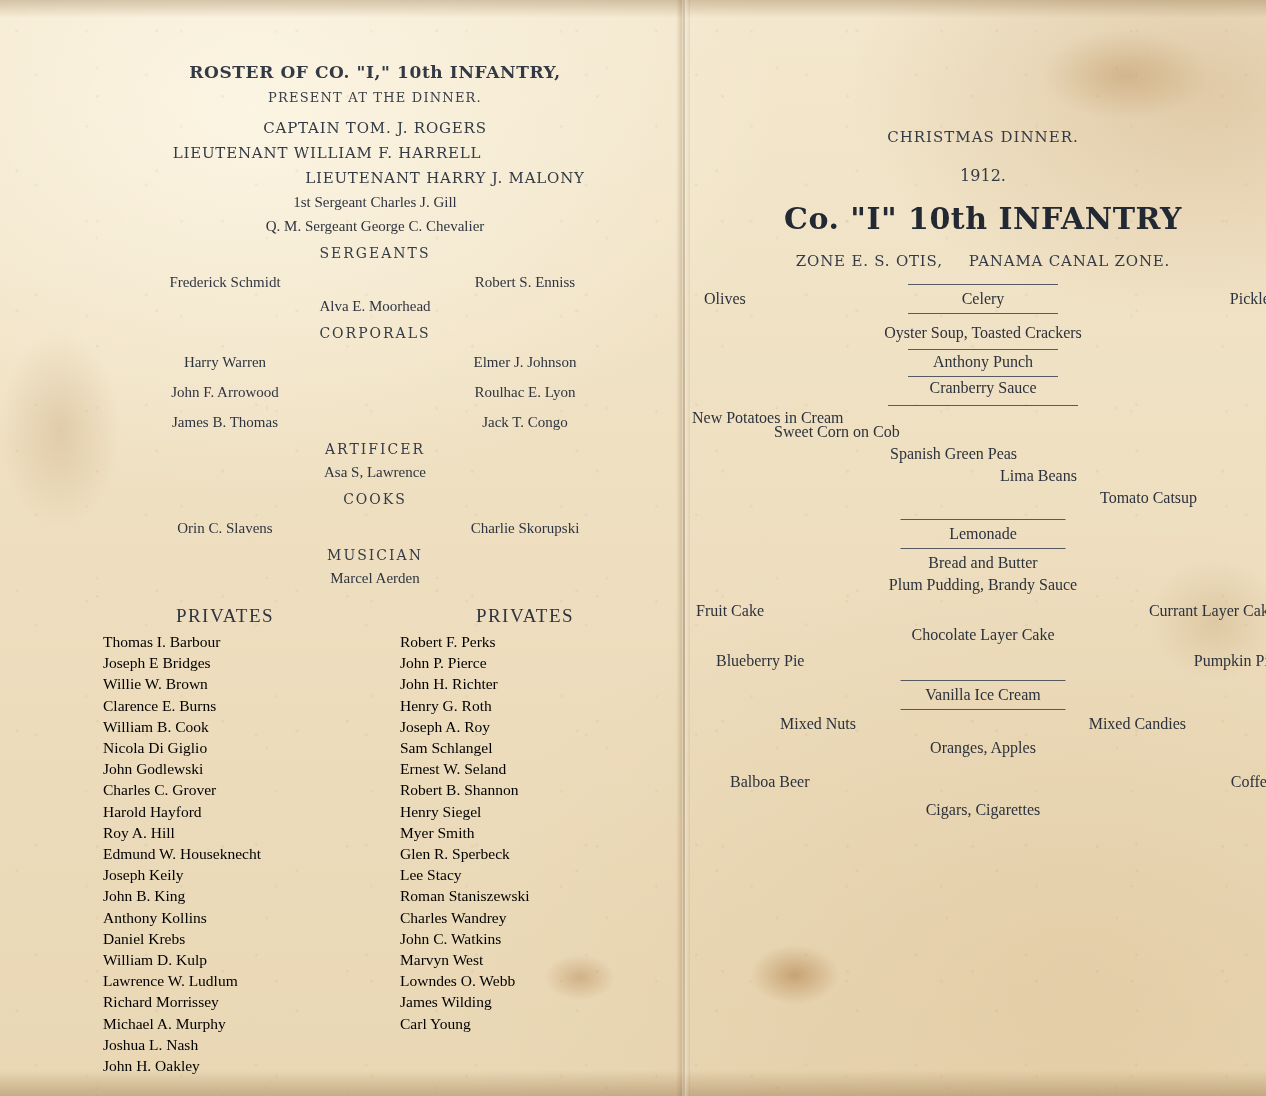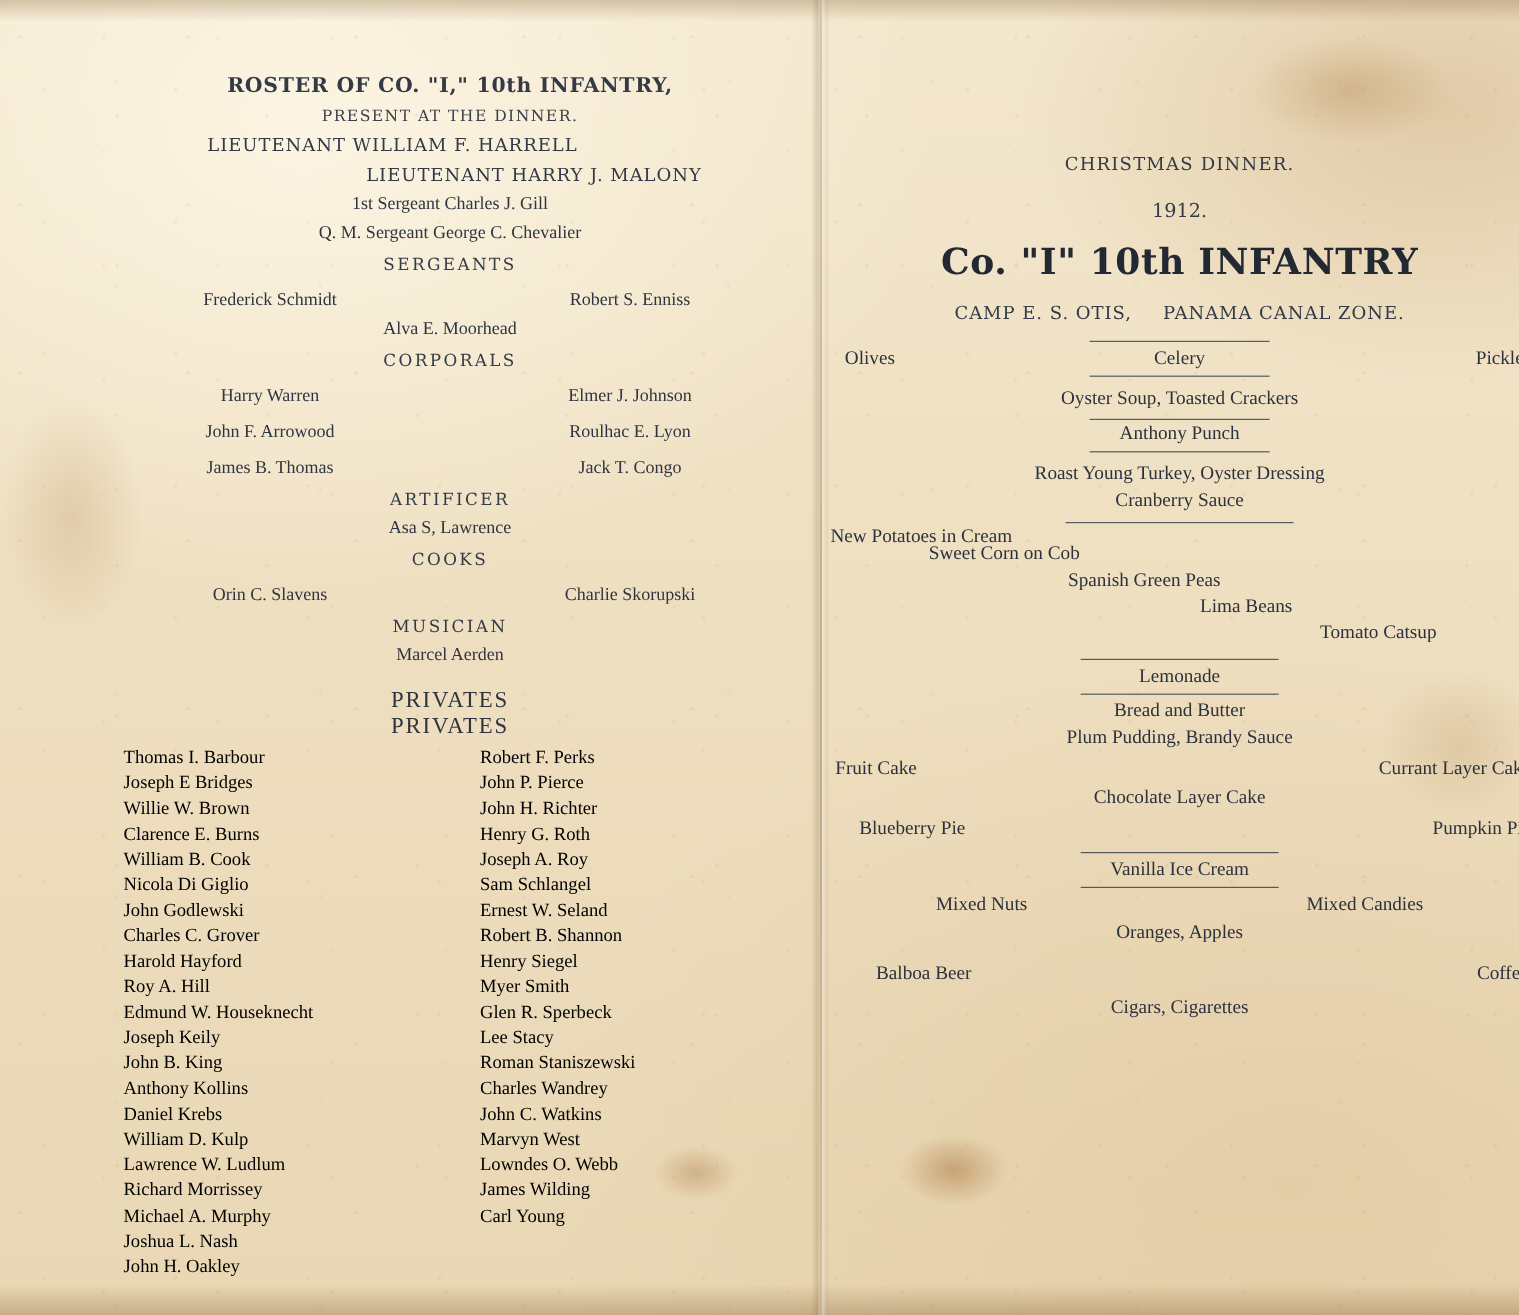--- a/index.html
+++ b/index.html
@@ -80,21 +80,21 @@
   .hdr{
     font-size:14px;letter-spacing:2px;margin-top:10px;color:#343b46;
     font-family:"DejaVu Serif", serif;
   }
   .pair{display:flex;justify-content:center;gap:0;margin-top:6px;}
   .pair > span{display:block;}
   .pcol-a{width:300px;text-align:center;}
   .pcol-b{width:300px;text-align:center;}
 
   .privates-head{
-    display:flex;margin-top:18px;flex-direction:column;
+    display:flex;margin-top:18px;
   }
   .privates-head span{
     flex:1;font-size:19px;letter-spacing:1.5px;text-align:center;
     font-family:"Liberation Serif", serif;color:#2f3540;
   }
   .privates-cols{display:flex;margin-top:4px;}
   .pcol{flex:1;text-align:left;}
   .pcol ul{list-style:none;margin:0;padding:0;}
   .pcol li{font-size:15.5px;line-height:21.2px;color:#000000;white-space:nowrap;}
   .col-a{padding-left:28px;}
@@ -143,20 +143,21 @@
 <div class="stain s5"></div>
 <div class="edge-top"></div>
 <div class="edge-bottom"></div>
 
 <div class="page">
 
   <div class="left">
     <div class="t-title">ROSTER OF CO. "I," 10th INFANTRY,</div>
     <div class="t-sub">PRESENT AT THE DINNER.</div>
 
+    <div class="t-off">CAPTAIN  TOM. J. ROGERS</div>
     <div class="t-off off-row">
       <span class="off-left">LIEUTENANT WILLIAM F. HARRELL</span>
     </div>
     <div class="t-off off-row">
       <span class="off-right">LIEUTENANT HARRY J. MALONY</span>
     </div>
 
     <div class="line">1st Sergeant Charles J. Gill</div>
     <div class="line">Q. M. Sergeant George C. Chevalier</div>
 
@@ -248,21 +249,21 @@
         </ul>
       </div>
     </div>
   </div>
 
   <div class="right">
     <div class="r-line">CHRISTMAS DINNER.</div>
     <div class="r-year">1912.</div>
     <div class="r-big">Co. "I" 10th INFANTRY</div>
     <div class="r-camp">
-      <span>CAMP E. S. OTIS,</span><span class="gap"></span><span>PANAMA CANAL ZONE.</span>
+      <span>ZONE E. S. OTIS,</span><span class="gap"></span><span>PANAMA CANAL ZONE.</span>
     </div>
 
     <div class="menu">
 
       <div class="m-row">
         <span class="m-l">Olives</span>
         <span class="m-c">Celery</span>
         <span class="m-r">Pickles</span>
         <span class="rule w150" style="top:-6px;"></span>
         <span class="rule w150" style="top:23px;"></span>
@@ -271,23 +272,20 @@
       <div class="m-row" style="height:34px;">
         <span class="m-c" style="top:9px;">Oyster Soup, Toasted Crackers</span>
       </div>
 
       <div class="m-row">
         <span class="m-c" style="top:4px;">Anthony Punch</span>
         <span class="rule w150" style="top:0px;"></span>
         <span class="rule w150" style="top:27px;"></span>
       </div>
 
-      <div class="m-row" style="height:30px;">
-        <span class="m-c" style="top:12px;">Roast Young Turkey, Oyster Dressing</span>
-      </div>
       <div class="m-row">
         <span class="m-c" style="top:5px;">Cranberry Sauce</span>
         <span class="rule w190" style="top:31px;"></span>
       </div>
 
       <div class="m-row" style="height:24px;">
         <span class="m-l" style="top:10px;left:-8px;">New Potatoes in Cream</span>
       </div>
       <div class="m-row" style="height:22px;">
         <span class="m-ind1" style="top:0px;">Sweet Corn on Cob</span>

